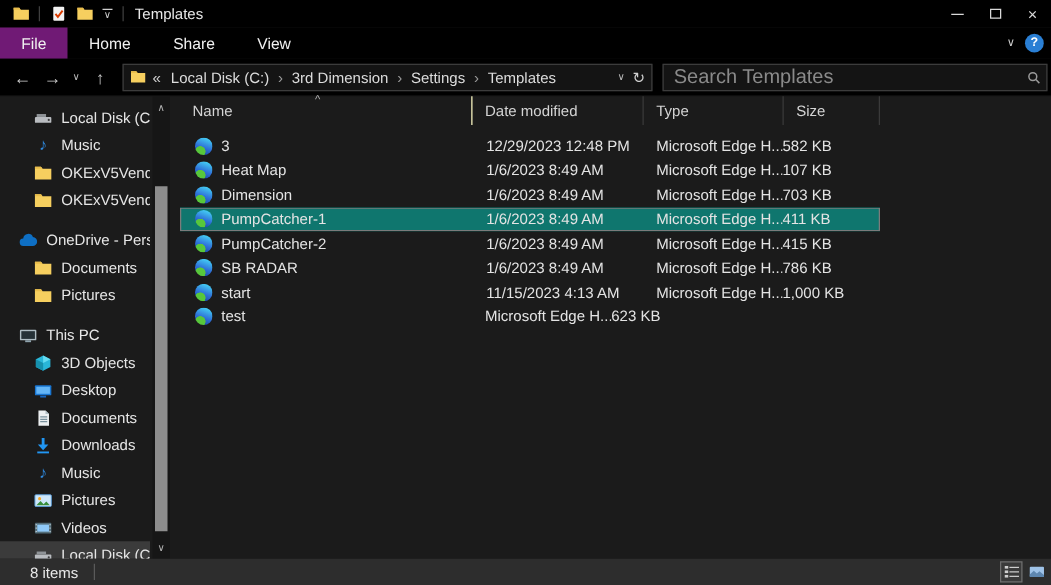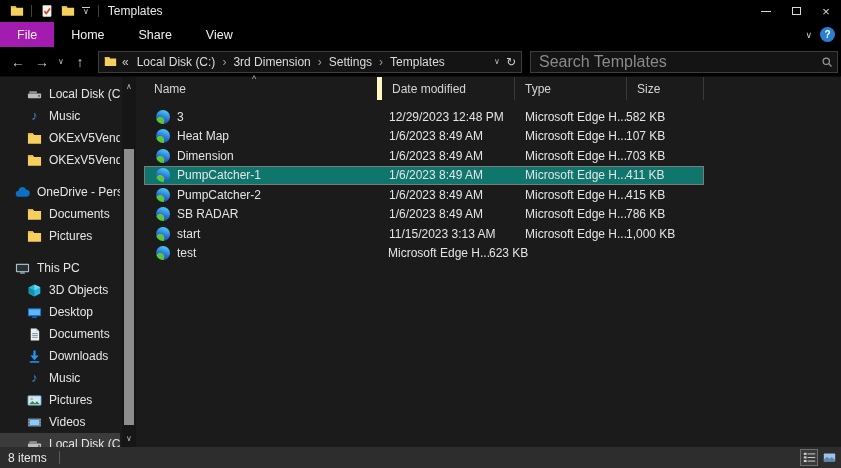--- a/index.html
+++ b/index.html
@@ -16,21 +16,21 @@
   .qat-caret { font-size:8px; color:#cfcfcf; border-top:1px solid #cfcfcf; padding:0 1px; line-height:8px; margin:0 4px; }
   .title-text { font-size:12px; margin-left:5px; color:#e8e8e8; }
   .win-controls { margin-left:auto; display:flex; height:22px; }
   .wbtn { width:30px; height:22px; display:flex; align-items:center; justify-content:center; color:#d9d9d9; font-size:13px; }
   .min-bar { width:10px; height:1px; background:#d9d9d9; display:block; }
   .max-box { width:9px; height:8px; border:1px solid #d9d9d9; display:block; }
 
   
   .tabs { position:absolute; top:22px; left:0; right:0; height:25px; background:#000; display:flex; align-items:stretch; }
   .tab { padding:0 17px; font-size:12.5px; color:#f0f0f0; display:flex; align-items:center; }
-  .tab.active { background:#a21caf; }
+  .tab.active { background:#701a75; }
   .tabs-right { margin-left:auto; display:flex; align-items:center; gap:8px; padding-right:6px; }
   .ribbon-collapse { color:#cfcfcf; font-size:9px; }
   .help-btn { width:15px; height:15px; border-radius:50%; background:#2a7fd4; color:#fff; font-size:10px; font-weight:bold; display:flex; align-items:center; justify-content:center; }
 
   
   .navrow { position:absolute; top:47px; left:0; right:0; height:30px; background:#000; display:flex; align-items:center; border-bottom:1px solid #0d0d0d; }
   .nav-btn { color:#c8c8c8; font-size:14px; width:24px; text-align:center; }
   .nav-btn.small { font-size:8px; width:14px; color:#bdbdbd; }
   .addressbar { width:424px; height:22px; background:#141414; border:1px solid #3c3c3c; display:flex; align-items:center; margin-left:6px; font-size:12px; color:#dcdcdc; }
   .addr-folder { width:14px; height:14px; margin:0 4px 0 5px; }
@@ -60,39 +60,39 @@
   .sscroll { position:absolute; top:77px; bottom:21px; left:122px; width:14px; background:#161616; }
   .sarrow { position:absolute; left:0; width:14px; height:14px; color:#b5b5b5; font-size:8px; display:flex; align-items:center; justify-content:center; }
   .sarrow.up { top:2px; } .sarrow.down { bottom:2px; }
   .sthumb { position:absolute; left:2px; width:10px; top:72px; height:276px; background:#8d8d8d; }
 
   
   .files { position:absolute; top:77px; bottom:21px; left:140px; right:0; background:#1b1b1b; }
   .fheader { display:flex; height:23px; padding-left:4px; font-size:12px; color:#d4d4d4; position:relative; }
   .hc { display:flex; align-items:center; padding-left:10px; }
   .hc.name { width:233px; }
-  .hc.date { width:137px; border-left:5px solid #fef9c3; }
+  .hc.date { width:137px; border-left:1px solid #fef9c3; }
   .hc.type { width:112px; border-left:1px solid #3a3a3a; }
   .hc.size { width:78px; border-left:1px solid #3a3a3a; border-right:1px solid #3a3a3a; justify-content:flex-start; }
   .sort-ind { position:absolute; left:112px; top:-3px; font-size:9px; color:#b5b5b5; }
   .rows { padding-top:7px; }
   .frow { display:flex; height:19.5px; align-items:center; margin-left:4px; width:560px; font-size:12px; color:#e4e4e4; }
   .frow.selected { background:#0f766e; box-shadow:inset 0 0 0 1px #7b7b7b; }
   .c { white-space:nowrap; overflow:hidden; }
   .c.name { width:233px; display:flex; align-items:center; padding-left:12px; }
   .c.date { width:137px; padding-left:12px; }
   .c.type { width:112px; padding-left:11px; }
   .c.size { width:78px; padding-right:9px; }
   .edge { width:14px; height:14px; border-radius:50%; flex:none; margin-right:7px;
           background: radial-gradient(circle at 30% 80%, #58c73c 0 27%, rgba(0,0,0,0) 30%),
                       linear-gradient(200deg, #45d0f5 10%, #2e71d8 55%, #1b3f9e 95%); }
 
   
   .statusbar { position:absolute; left:0; right:0; bottom:0; height:21px; background:#2d2d2d; display:flex; align-items:center; font-size:12px; color:#eaeaea; }
-  .status-count { padding-left:8px; }
+  .status-count { padding-left:24px; }
   .status-div { width:1px; height:13px; background:#5a5a5a; margin-left:12px; }
   .view-btns { margin-left:auto; display:flex; gap:2px; padding-right:3px; }
   .vbtn { width:18px; height:17px; display:flex; align-items:center; justify-content:center; }
   .vbtn.selected { background:#3a3a3a; border:1px solid #6e6e6e; }
   .vbtn svg { width:13px; height:13px; }
 </style>
 </head>
 <body>
 
 <div class="win">
@@ -406,21 +406,21 @@
           </div>
         <div class="c date">1/6/2023 8:49 AM</div>
         <div class="c type">Microsoft Edge H...</div>
         <div class="c size">786 KB</div>
       </div>
       <div class="frow">
         <div class="c name">
             <span class="edge"></span>
             <span>start</span>
           </div>
-        <div class="c date">11/15/2023 3:13 AM</div>
+        <div class="c date">11/15/2023 4:13 AM</div>
         <div class="c type">Microsoft Edge H...</div>
         <div class="c size">1,000 KB</div>
       </div>
       <div class="frow">
         <div class="c name">
             <span class="edge"></span>
             <span>test</span>
           </div>
         <div class="c type">Microsoft Edge H...</div>
         <div class="c size">623 KB</div>

